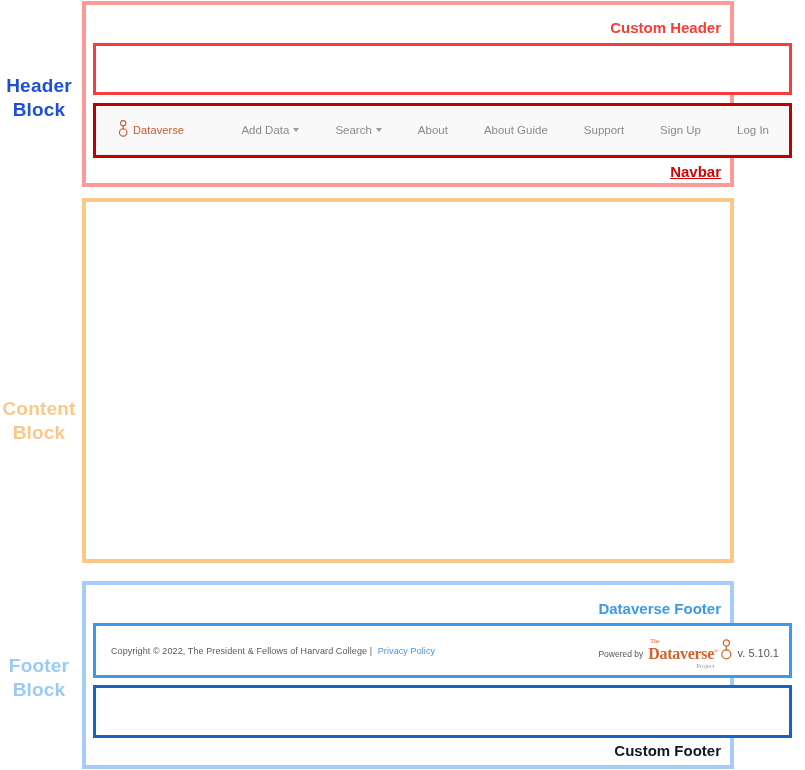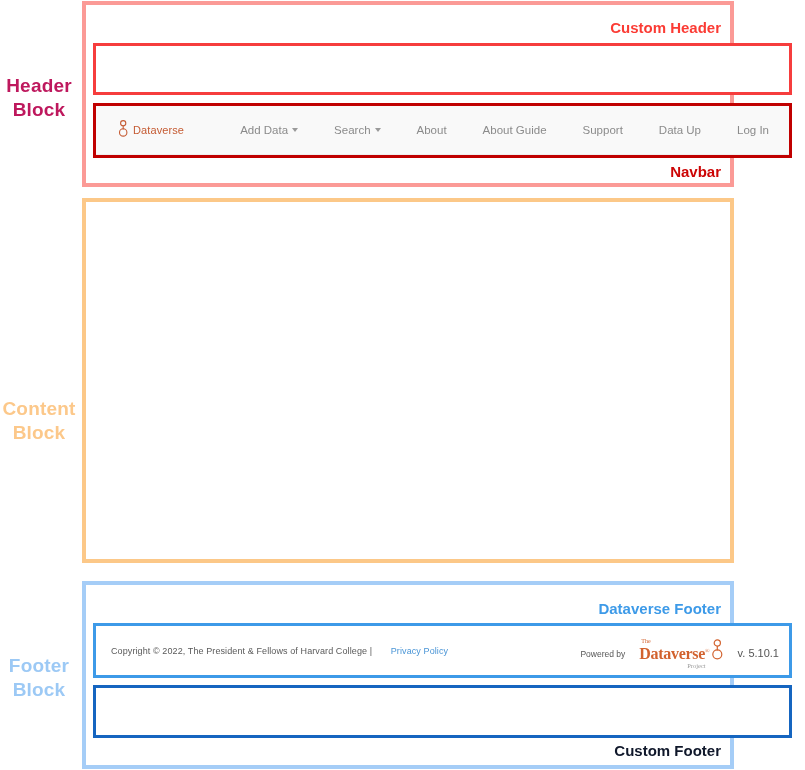--- a/index.html
+++ b/index.html
@@ -26,21 +26,21 @@
     width: 78px;
     text-align: center;
     font-weight: bold;
     font-size: 19px;
     line-height: 24px;
     letter-spacing: 0.2px;
     user-select: none;
   }
   .side-label .l2 { display: block; }
 
-  .side-label.header  { color: #be185d; text-align: center; }
+  .side-label.header  { color: #1d4ed8; text-align: center; }
   .side-label.content { color: #fcc88a; }
   .side-label.footer  { color: #9cc9f5; }
 
   
   .block {
     position: absolute;
     left: 82px;
     width: 652px;
     background: #ffffff;
   }
@@ -82,21 +82,21 @@
   .caption {
     position: absolute;
     right: 9px;
     font-weight: bold;
     font-size: 15px;
     line-height: 18px;
     white-space: nowrap;
     user-select: none;
   }
   .caption.custom-header-cap { top: 14px;  color: #fb3b34; }
-  .caption.navbar-cap        { top: 158px; color: #cc0505; }
+  .caption.navbar-cap        { top: 158px; color: #cc0505; text-decoration: underline; }
   .caption.dv-footer-cap     { top: 15px;  color: #3d9ae8; }
   .caption.custom-footer-cap { top: 157px; color: #0f172a; }
 
   
   .navbar-inner {
     position: absolute;
     left: 0; top: 0; right: 0; bottom: 0;
     background: #f9f9f9;
     border-bottom: 1px solid #eeeeee;
     display: flex;
@@ -154,29 +154,29 @@
   }
   .copyright {
     font-size: 9px;
     color: #5a5a5a;
     white-space: nowrap;
     letter-spacing: 0.1px;
   }
   .copyright .privacy {
     color: #4a95d6;
     text-decoration: none;
-    margin-left: 16px;
+    margin-left: 3px;
     cursor: pointer;
   }
 
   .powered {
     margin-left: auto;
     display: flex;
     align-items: flex-end;
-    gap: 14px;
+    gap: 5px;
   }
   .powered-label {
     font-size: 8.5px;
     color: #555555;
     padding-bottom: 3px;
     white-space: nowrap;
   }
   .dv-logo {
     position: relative;
     display: flex;
@@ -269,21 +269,21 @@
 
           <a class="nav-item">
             <span>About Guide</span>
           </a>
 
           <a class="nav-item">
             <span>Support</span>
           </a>
 
           <a class="nav-item">
-            <span>Data Up</span>
+            <span>Sign Up</span>
           </a>
 
           <a class="nav-item">
             <span>Log In</span>
           </a>
 
         </nav>
       </div>
     </div>
 

